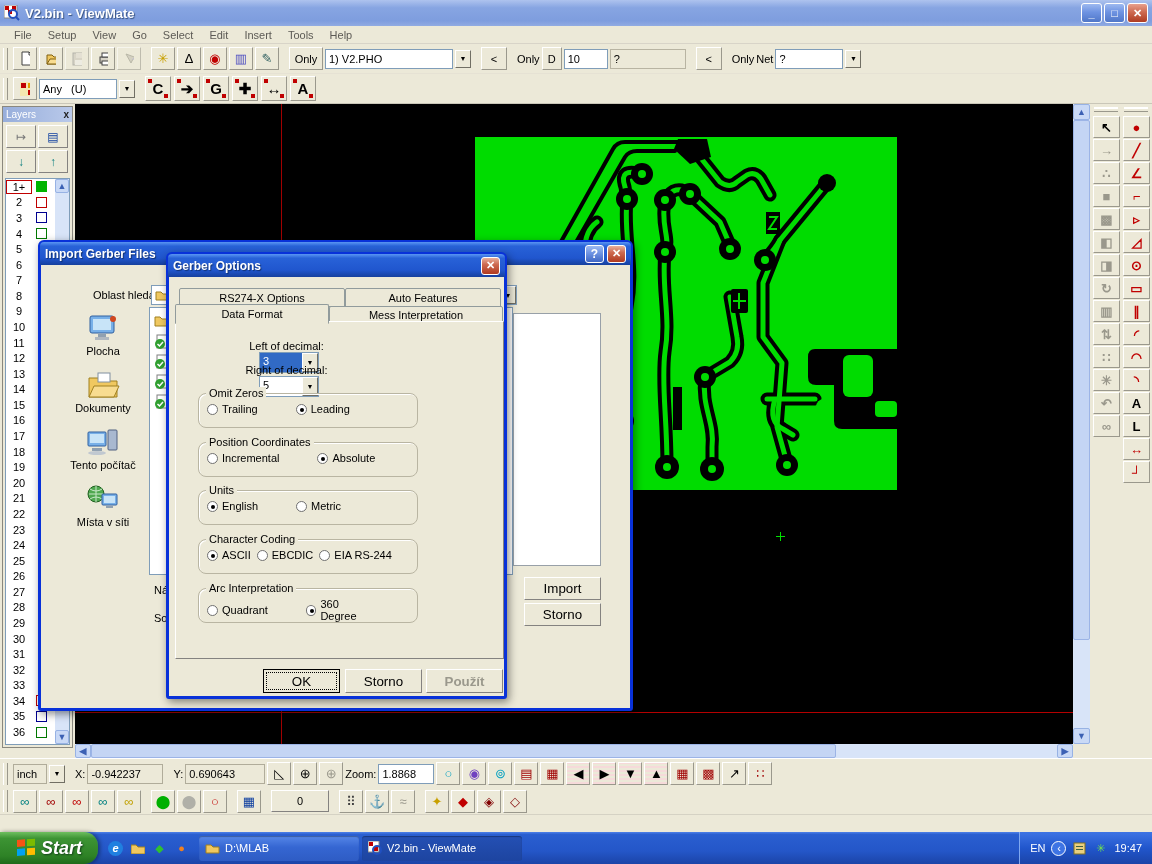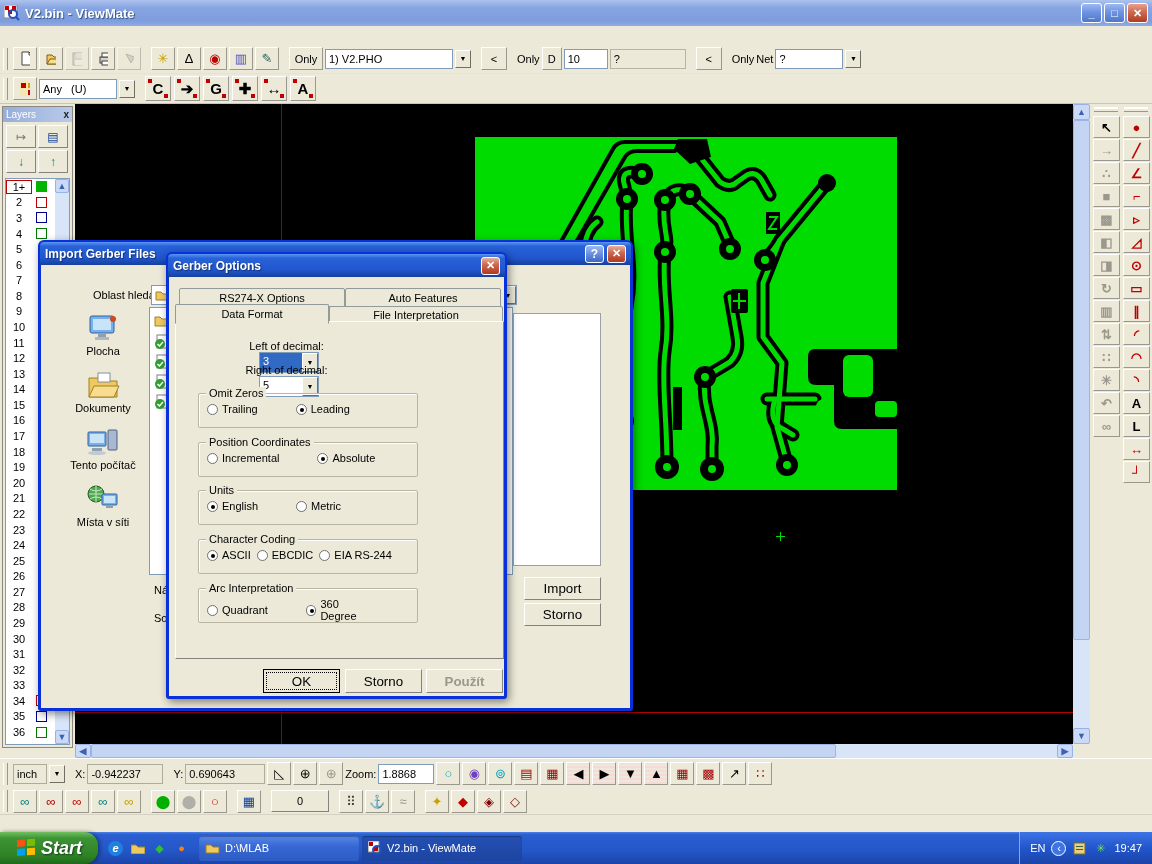--- a/index.html
+++ b/index.html
@@ -119,21 +119,21 @@
 
   
   .tab{position:absolute;height:19px;border:1px solid #919B9C;background:var(--face);
     display:flex;align-items:center;justify-content:center;border-radius:2px 2px 0 0;}
   #gtab-panel{position:absolute;left:6px;top:66px;width:329px;height:338px;
     border:1px solid;border-color:#fff #848280 #848280 #fff;background:var(--face);}
   .grow{position:absolute;display:flex;align-items:center;flex-direction:column;}
   .gcombo{display:inline-flex;height:21px;border:1px solid #7F9DB9;background:#fff;}
   .gcombo .val{width:42px;padding:2px 3px;}
   .gcombo .val.hl{background:#316AC5;color:#fff;}
-  .group{position:absolute;left:29px;width:220px;height:35px;border:1px solid #B9B5A2;border-radius:2px;
+  .group{position:absolute;left:29px;width:220px;height:35px;border:1px solid #B9B5A2;border-radius:8px;
     box-shadow:1px 1px 0 #fff inset;}
   .group .gt{position:absolute;left:7px;top:-7px;background:var(--face);padding:0 3px;}
   .group .opts{position:absolute;left:8px;top:9px;right:4px;display:flex;}
   .radio{display:flex;align-items:center;gap:4px;margin-right:8px;}
   .rb{width:11px;height:11px;border-radius:50%;border:1px solid #707070;background:#fff;position:relative;}
   .rb.on:after{content:"";position:absolute;left:3px;top:3px;width:4px;height:4px;border-radius:50%;background:#000;}
   .gbtn{position:absolute;top:414px;width:77px;height:24px;display:flex;align-items:center;justify-content:center;}
   .gbtn.focus{border:1px solid #000;outline:1px dotted #000;outline-offset:-4px;}
 
   
@@ -180,20 +180,31 @@
         </svg>
       </span>
     <span>V2.bin - ViewMate</span>
     <span style="margin-left:auto;display:flex;">
       <span class="capbtn">_</span>
       <span class="capbtn">□</span>
       <span class="capbtn close">✕</span>
     </span>
   </div>
 
+  <div id="menubar">
+      <span class="menu-item">File</span>
+      <span class="menu-item">Setup</span>
+      <span class="menu-item">View</span>
+      <span class="menu-item">Go</span>
+      <span class="menu-item">Select</span>
+      <span class="menu-item">Edit</span>
+      <span class="menu-item">Insert</span>
+      <span class="menu-item">Tools</span>
+      <span class="menu-item">Help</span>
+    </div>
 
   <div id="toolbar1" class="toolbar">
     <span class="handle"></span>
     <span id="file-btns" style="display:flex;gap:2px;">
         <button class="tbtn">
           <svg width="14" height="15">
             <path d="M2 1 h7 l3 3 v10 h-10 z" fill="#fff" stroke="#404040"></path>
             <path d="M9 1 l0 3 l3 0" fill="none" stroke="#404040"></path>
           </svg>
         </button>
@@ -689,21 +700,21 @@
     </div>
 
     <div id="gerber-dialog" class="dialog">
       <div class="dlg-title">
         <span>Gerber Options</span>
         <span class="dlg-x" style="margin-left:auto;">✕</span>
       </div>
       <div class="tab" style="left:10px;top:33px;width:166px;">RS274-X Options</div>
       <div class="tab" style="left:176px;top:33px;width:156px;">Auto Features</div>
       <div class="tab" style="left:6px;top:49px;width:154px;height:20px;z-index:2;border-bottom:1px solid var(--face);">Data Format</div>
-      <div class="tab" style="left:160px;top:51px;width:174px;height:18px;">File Interpretation</div>
+      <div class="tab" style="left:160px;top:51px;width:174px;height:18px;">Mess Interpretation</div>
       <div id="gtab-panel"></div>
 
       <div class="grow" style="left:30px;top:85px;width:180px;justify-content:flex-end;">
         <span style="margin-right:5px;">Left of decimal:</span>
         <span class="gcombo">
           <span class="val hl">3</span>
           <span class="carrow" style="height:19px;">▼</span>
           </span>
       </div>
       <div class="grow" style="left:30px;top:109px;width:180px;justify-content:flex-end;">

